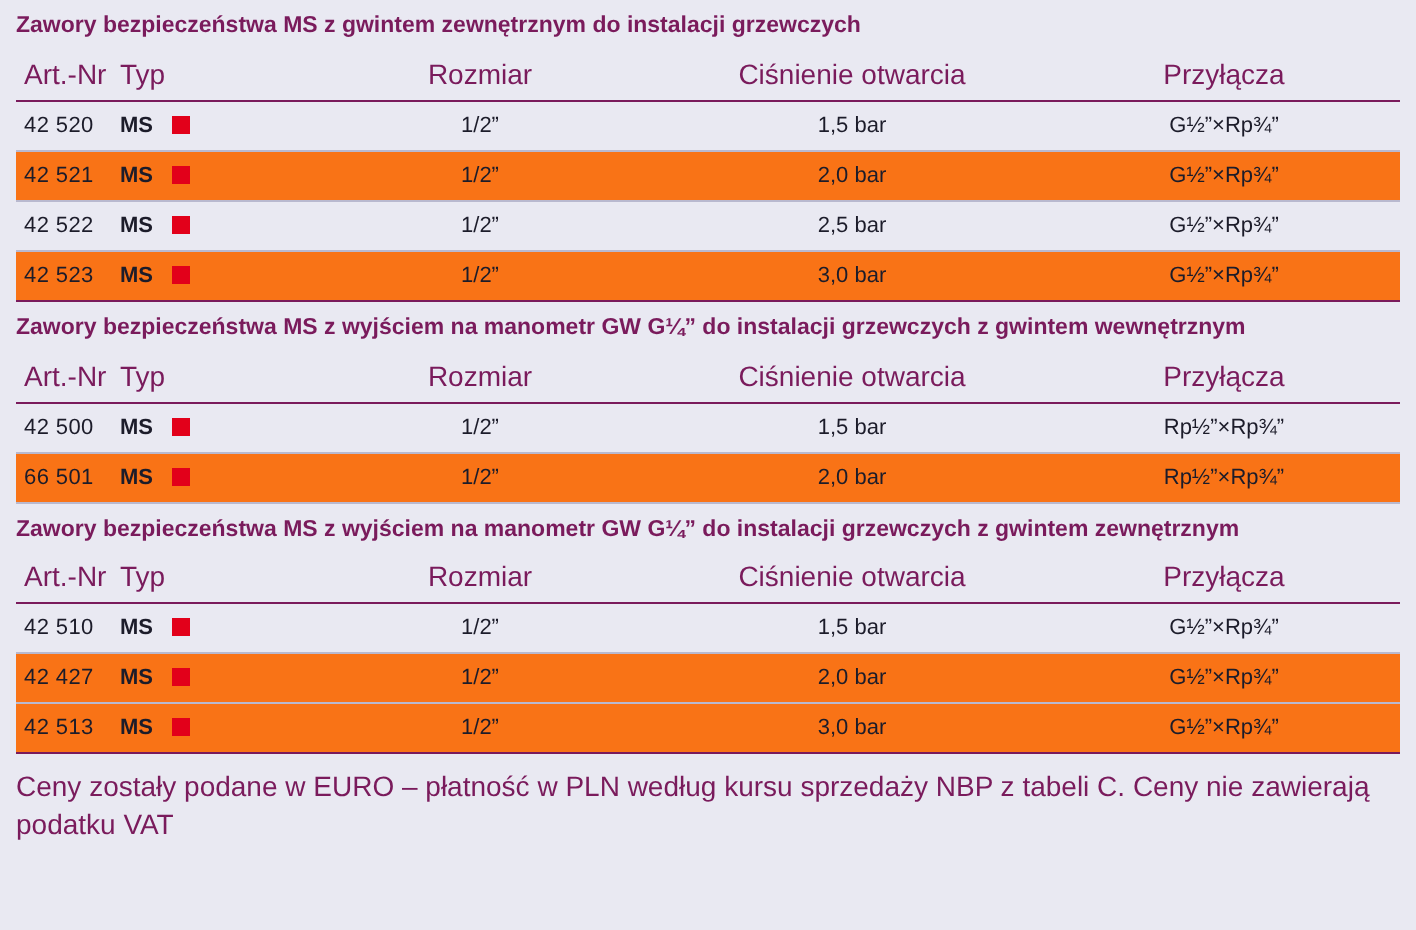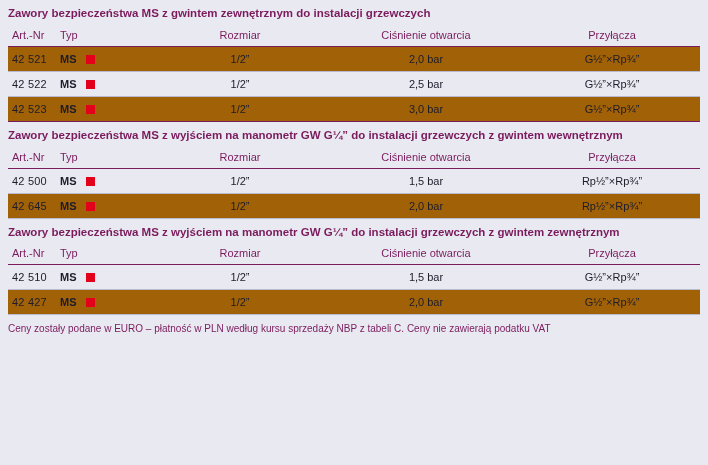--- a/index.html
+++ b/index.html
@@ -35,21 +35,21 @@
   }
   table.t {
     width: 692px;
     margin: 0 8px;
     border-collapse: collapse;
     table-layout: fixed;
   }
   table.t th {
     font-weight: normal;
     color: #7a1b5c;
-    font-size: 11px;
+    font-size: 14px;
     padding: 3px 0 5px 0;
     border-bottom: 1.5px solid #7a1b5c;
     text-align: center;
   }
   table.t th.left {
     text-align: left;
     padding-left: 4px;
   }
   table.t td {
     font-size: 11px;
@@ -57,21 +57,21 @@
     padding: 5px 0 5px 0;
     border-bottom: 1px solid #b9b9cf;
     text-align: center;
     height: 14px;
   }
   table.t td.left {
     text-align: left;
     padding-left: 4px;
   }
   table.t tr.alt td {
-    background: #a16207;
+    background: #f97316;
   }
   table.t tr.last td {
     border-bottom: 1.5px solid #7a1b5c;
     margin-left: 40px;
   }
   .art {
     letter-spacing: 0.2px;
   }
   .typ {
     font-weight: bold;
@@ -81,21 +81,21 @@
   .sq {
     display: inline-block;
     width: 9px;
     height: 9px;
     background: #e2001a;
     margin-left: 9px;
     vertical-align: -1px;
   }
   .footer {
     color: #7a1b5c;
-    font-size: 10px;
+    font-size: 14px;
     padding: 7px 8px 0 8px;
     line-height: 1.3;
   }
   col.c-art { width: 48px; }
   col.c-typ { width: 96px; }
   col.c-roz { width: 176px; }
   col.c-cis { width: 196px; }
   col.c-prz { width: 176px; }
 </style>
 </head>
@@ -116,20 +116,27 @@
       <thead>
         <tr>
           <th class="left">Art.-Nr</th>
           <th class="left">Typ</th>
           <th>Rozmiar</th>
           <th>Ciśnienie otwarcia</th>
           <th>Przyłącza</th>
         </tr>
       </thead>
       <tbody>
+        <tr>
+          <td class="left art">42 520</td>
+          <td class="left typ"><span>MS</span><span class="sq"></span></td>
+          <td>1/2”</td>
+          <td>1,5 bar</td>
+          <td>G½”×Rp¾”</td>
+        </tr>
         <tr class="alt">
           <td class="left art">42 521</td>
           <td class="left typ"><span>MS</span><span class="sq"></span></td>
           <td>1/2”</td>
           <td>2,0 bar</td>
           <td>G½”×Rp¾”</td>
         </tr>
         <tr>
           <td class="left art">42 522</td>
           <td class="left typ"><span>MS</span><span class="sq"></span></td>
@@ -169,21 +176,21 @@
       </thead>
       <tbody>
         <tr>
           <td class="left art">42 500</td>
           <td class="left typ"><span>MS</span><span class="sq"></span></td>
           <td>1/2”</td>
           <td>1,5 bar</td>
           <td>Rp½”×Rp¾”</td>
         </tr>
         <tr class="alt">
-          <td class="left art">42 645</td>
+          <td class="left art">66 501</td>
           <td class="left typ"><span>MS</span><span class="sq"></span></td>
           <td>1/2”</td>
           <td>2,0 bar</td>
           <td>Rp½”×Rp¾”</td>
         </tr>
       </tbody>
     </table>
   </div>
 
   <div class="section">
@@ -213,19 +220,26 @@
           <td>1,5 bar</td>
           <td>G½”×Rp¾”</td>
         </tr>
         <tr class="alt">
           <td class="left art">42 427</td>
           <td class="left typ"><span>MS</span><span class="sq"></span></td>
           <td>1/2”</td>
           <td>2,0 bar</td>
           <td>G½”×Rp¾”</td>
         </tr>
+        <tr class="alt last">
+          <td class="left art">42 513</td>
+          <td class="left typ"><span>MS</span><span class="sq"></span></td>
+          <td>1/2”</td>
+          <td>3,0 bar</td>
+          <td>G½”×Rp¾”</td>
+        </tr>
       </tbody>
     </table>
   </div>
 
   <div class="footer">Ceny zostały podane w EURO – płatność w PLN według kursu sprzedaży NBP z tabeli C. Ceny nie zawierają podatku VAT</div>
 
 </div>
 
 </body></html>

